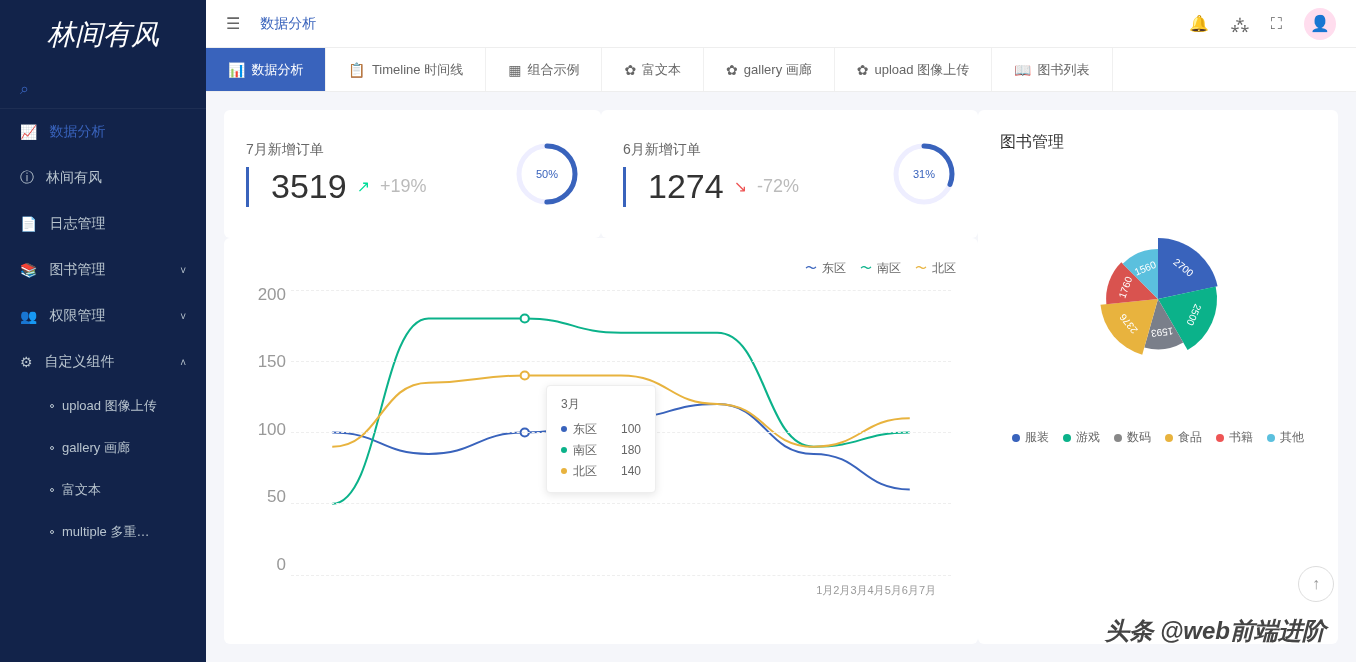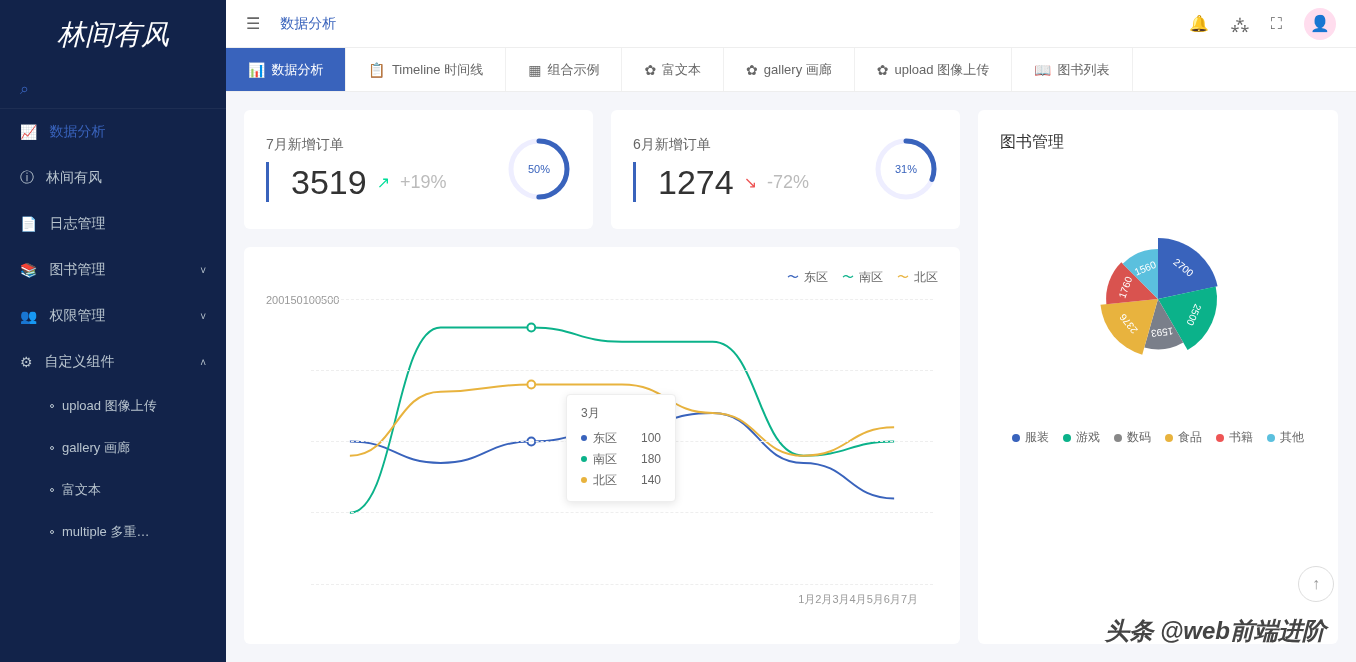--- a/index.html
+++ b/index.html
@@ -1,58 +1,58 @@
 <!DOCTYPE html>
 <html><head>
 <meta charset="utf-8">
 <style>
 *{margin:0;padding:0;box-sizing:border-box;font-family:-apple-system,BlinkMacSystemFont,"Segoe UI",sans-serif}
 body{background:#f5f6fa;width:1356px;height:662px;overflow:hidden;display:flex}
-.sidebar{width:226px;background:#12234a;color:#b8c4ce;height:662px;flex-shrink:0}
+.sidebar{width:206px;background:#12234a;color:#b8c4ce;height:662px;flex-shrink:0}
 .logo{height:70px;display:flex;align-items:center;justify-content:center;font-family:cursive;font-size:28px;color:#fff;font-style:italic}
 .search-box{padding:10px 20px;border-bottom:1px solid rgba(255,255,255,.05)}
 .search-icon{color:#3963bc;font-size:16px}
 .nav-item{display:flex;align-items:center;padding:14px 20px;font-size:14px;cursor:pointer;gap:12px;position:relative}
 .nav-item.active{color:#3963bc}
 .nav-item .chev{position:absolute;right:20px;font-size:10px}
 .sub-item{padding:12px 20px 12px 50px;font-size:13px;cursor:pointer;display:flex;align-items:center;gap:8px}
 .sub-item .dot{width:4px;height:4px;border-radius:50%;border:1px solid #b8c4ce}
 .main{flex:1;display:flex;flex-direction:column;height:662px}
 .top-bar{height:48px;background:#fff;display:flex;align-items:center;padding:0 20px;border-bottom:1px solid #eee}
 .collapse-icon{margin-right:20px;color:#666;cursor:pointer}
 .breadcrumb{color:#3963bc;font-size:14px}
 .top-actions{margin-left:auto;display:flex;align-items:center;gap:22px;color:#666}
 .top-actions span{cursor:pointer;font-size:16px}
 .avatar{width:32px;height:32px;border-radius:50%;background:#fde;display:flex;align-items:center;justify-content:center;font-size:18px}
 .tabs{height:44px;background:#fff;display:flex;border-bottom:1px solid #eee}
 .tab{padding:0 22px;display:flex;align-items:center;gap:6px;font-size:13px;color:#666;cursor:pointer;border-right:1px solid #f0f0f0}
 .tab.active{background:#3963bc;color:#fff}
 .tab-icon{font-size:14px}
-.content{flex:1;padding:18px;overflow:auto;display:grid;grid-template-columns:1fr 1fr 360px;gap:18px}
+.content{flex:1;padding:18px;overflow:auto;display:grid;grid-template-columns:1fr 1fr 360px;}
 .card{background:#fff;border-radius:6px;padding:22px}
 .stat-card{display:flex;align-items:center;justify-content:space-between}
 .stat-left{display:flex;align-items:center;gap:10px}
 .stat-title{font-size:14px;color:#666;margin-bottom:8px}
 .stat-bar{width:3px;height:40px;background:#3963bc;margin-right:12px}
 .stat-value{font-size:34px;color:#333;font-weight:500}
 .stat-arrow{font-size:16px}
 .stat-arrow.up{color:#0d9}
 .stat-arrow.down{color:#e55}
 .stat-change{color:#bbb;font-size:18px}
 .ring{width:64px;height:64px;position:relative}
 .ring svg{transform:rotate(-90deg)}
 .ring-text{position:absolute;top:50%;left:50%;transform:translate(-50%,-50%);font-size:11px;color:#3963bc}
 .trend-card{grid-column:1/3}
 .card-title{font-size:16px;color:#333;margin-bottom:16px}
 .pie-card{grid-row:1/3;grid-column:3}
 .legend{display:flex;gap:14px;justify-content:flex-end;font-size:12px;color:#666;margin-bottom:8px}
 .legend-i{display:flex;align-items:center;gap:5px}
 .legend-dot{width:8px;height:8px;border-radius:50%}
 .chart-area{position:relative;height:320px}
-.y-axis{position:absolute;left:0;top:0;bottom:30px;width:40px;display:flex;flex-direction:row;justify-content:space-between;font-size:11px;color:#999;text-align:right}
+.y-axis{position:absolute;left:0;top:0;bottom:30px;width:40px;display:flex;flex-direction:column;justify-content:space-between;font-size:17px;color:#999;text-align:right}
 .x-axis{position:absolute;left:40px;right:0;bottom:0;height:30px;display:flex;justify-content:flex-end;font-size:11px;color:#999;padding:8px 20px 0}
 .plot{position:absolute;left:45px;right:5px;top:5px;bottom:30px}
 .grid-line{position:absolute;left:0;right:0;border-top:1px dashed #eee}
 .tooltip{position:absolute;left:300px;top:100px;background:#fff;border:1px solid #eee;border-radius:4px;padding:10px 14px;font-size:12px;box-shadow:0 2px 8px rgba(0,0,0,.1);min-width:110px}
 .tooltip-title{margin-bottom:6px;color:#666}
 .tooltip-row{display:flex;align-items:center;gap:6px;padding:2px 0;color:#666}
 .tooltip-row .v{margin-left:auto}
 .td{width:6px;height:6px;border-radius:50%}
 .pie-area{display:flex;justify-content:center;padding:30px 0}
 .pie-legend{display:flex;flex-wrap:wrap;gap:14px;font-size:12px;color:#666;justify-content:center;}

